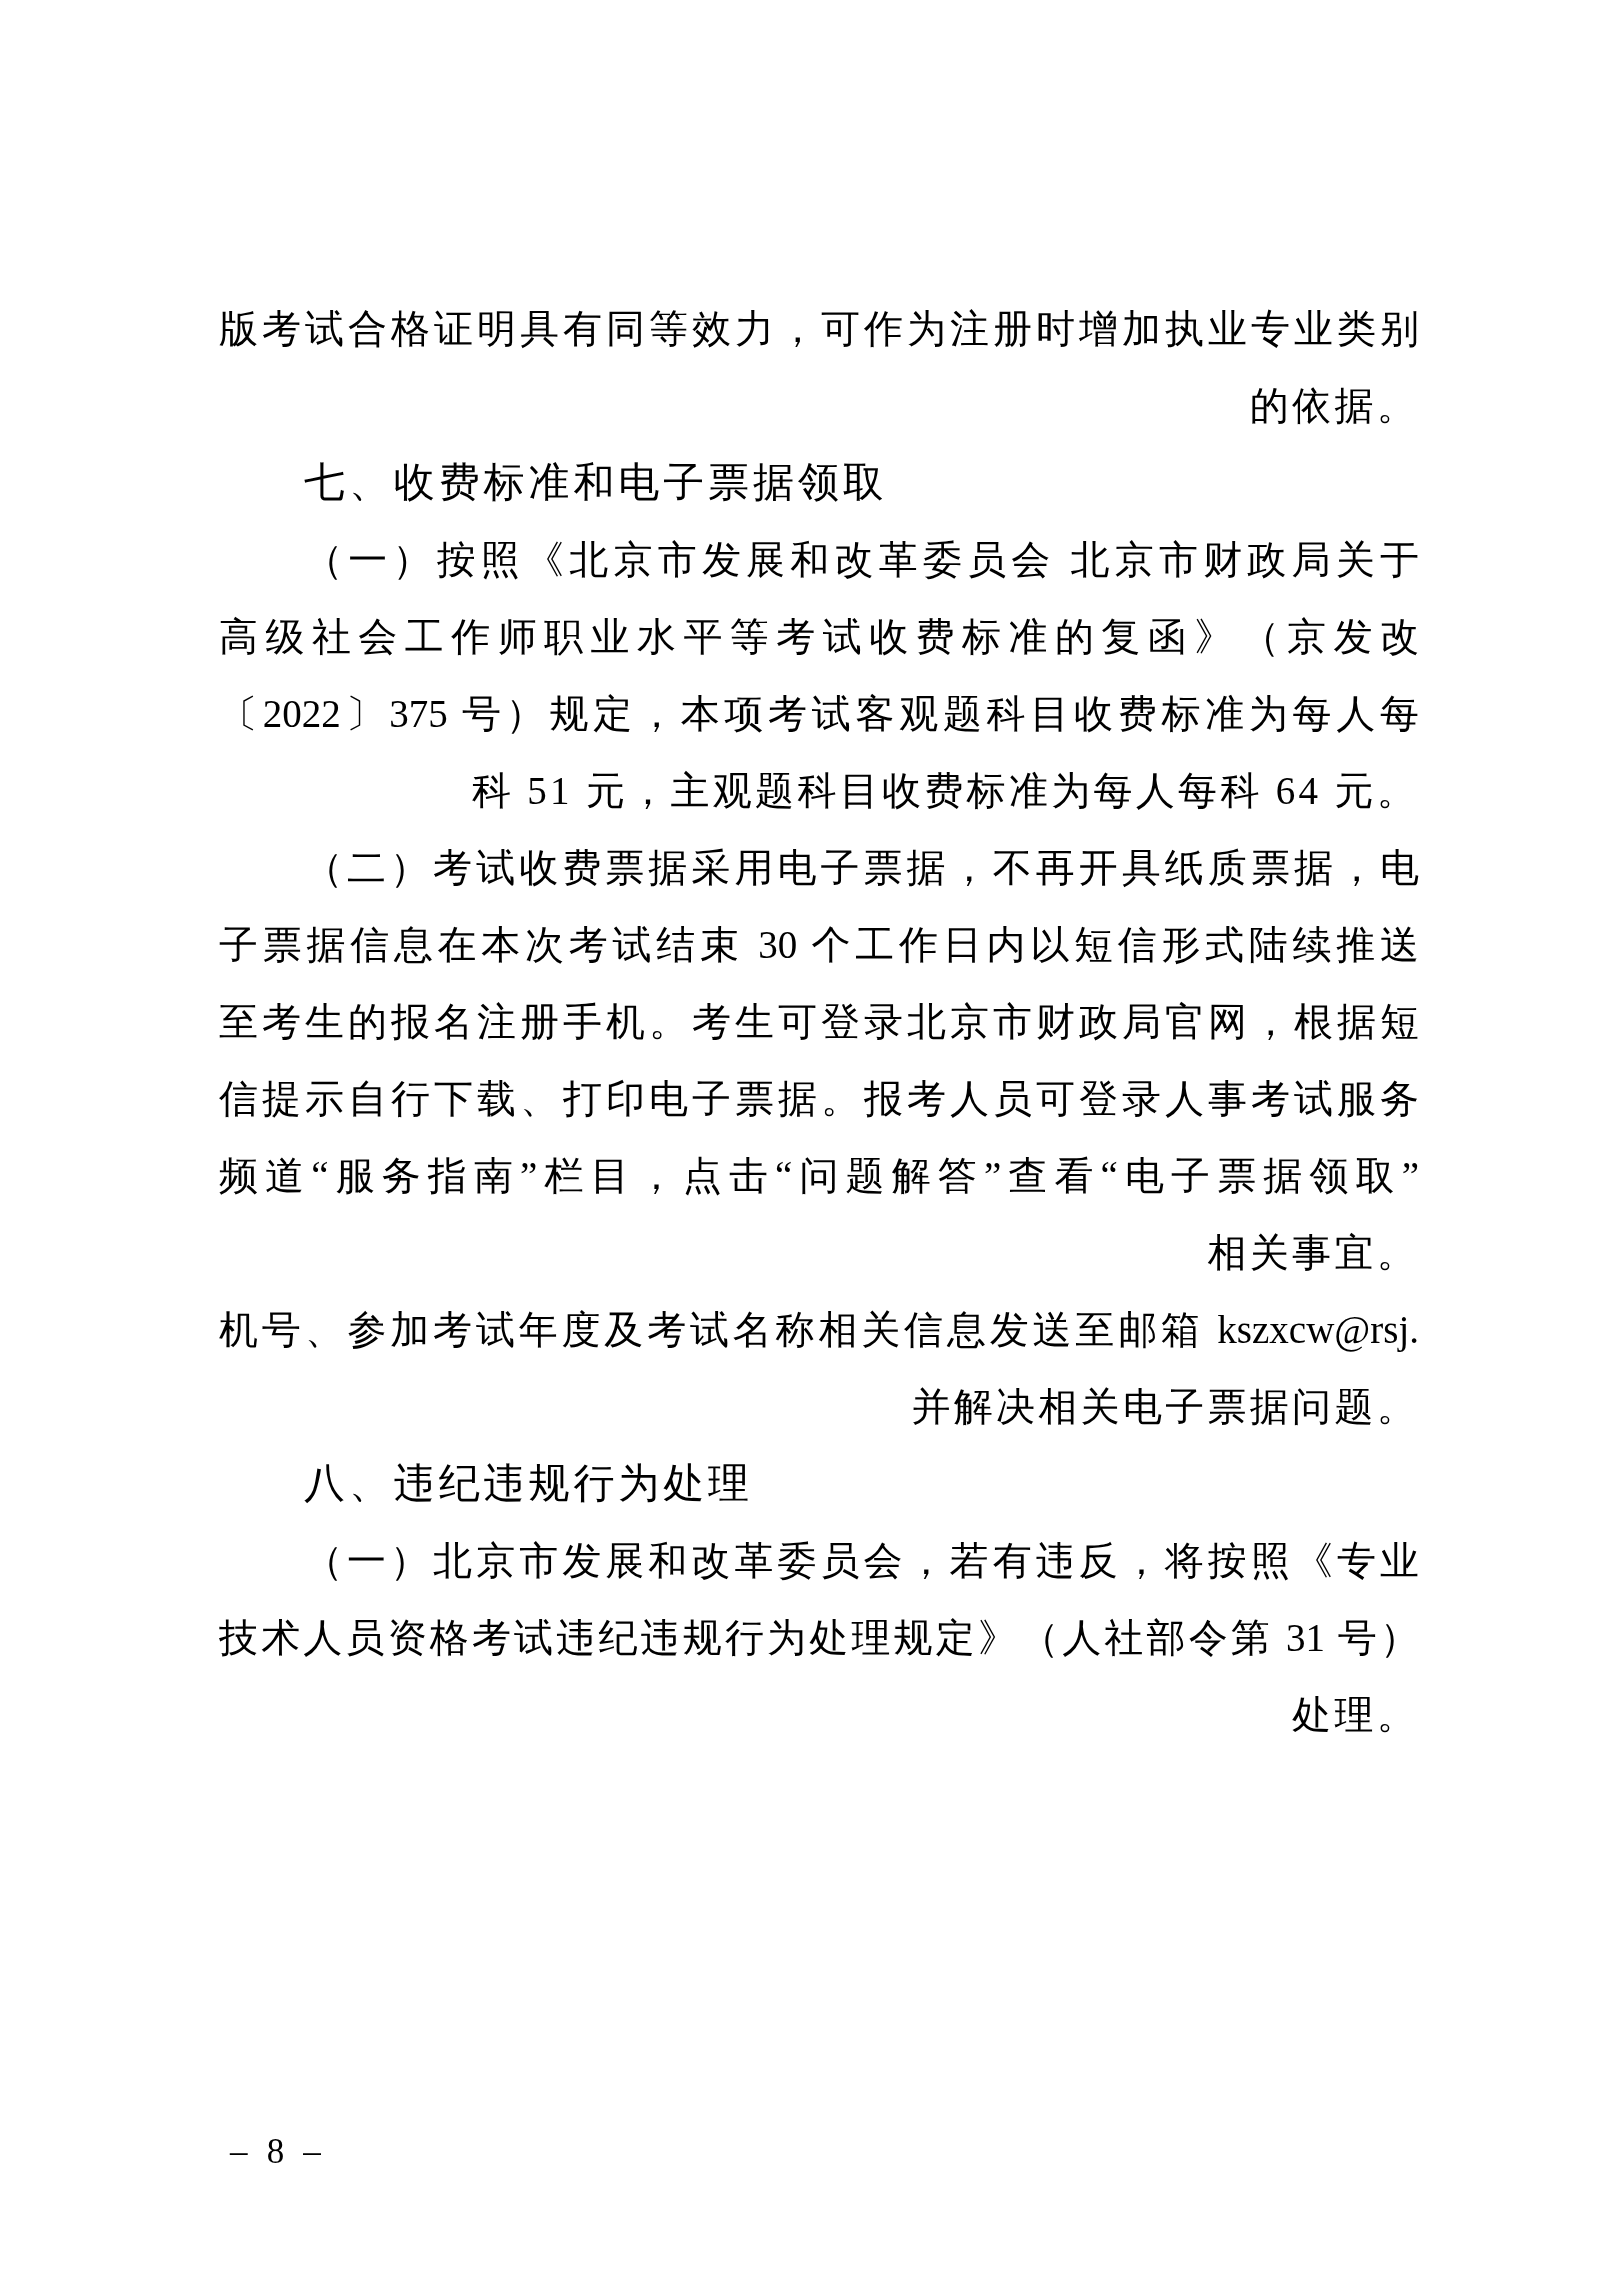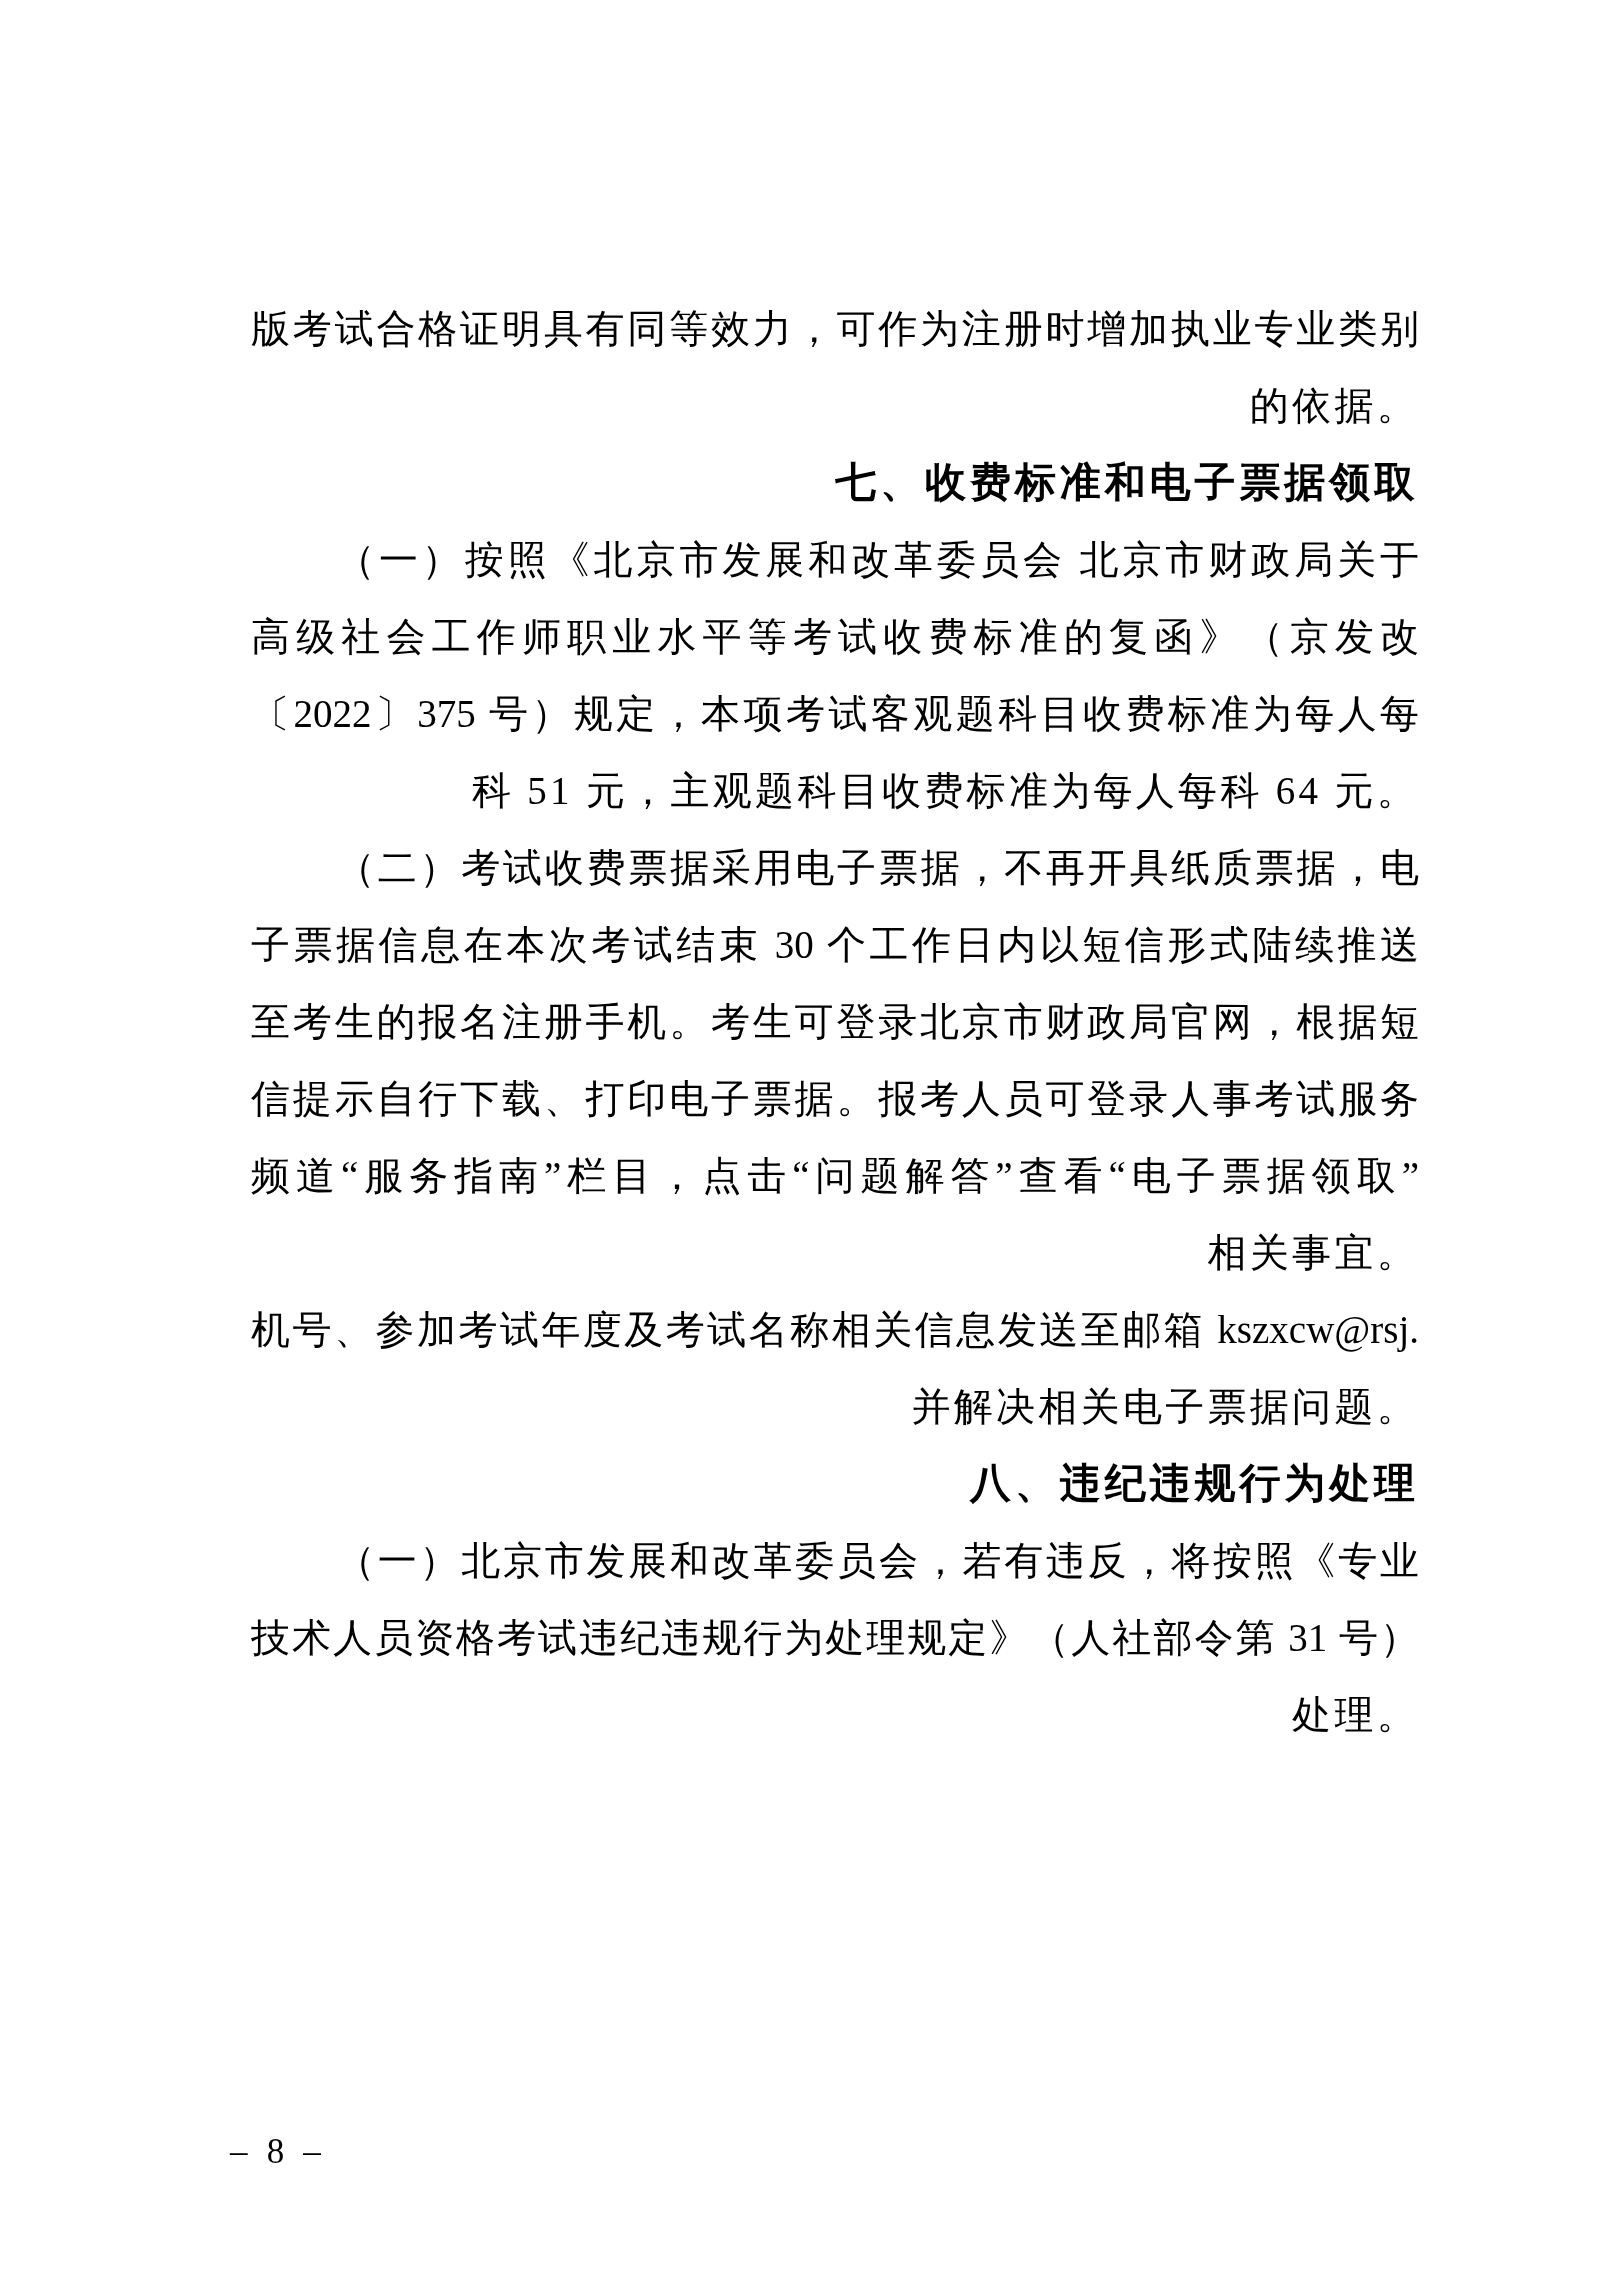--- a/index.html
+++ b/index.html
@@ -24,44 +24,43 @@
     width: 1200px;
     font-family: "Liberation Serif", "DejaVu Serif", serif;
     font-size: 39px;
     color: #000000;
   }
   .line {
     height: 77px;
     line-height: 77px;
     overflow: hidden;
     white-space: normal;
-    margin-left: 32px;
   }
   
   .just {
     text-align: justify;
     text-align-last: justify;
   }
   
   .left {
     text-align: right;
     letter-spacing: 3.3px;
   }
   
   .ind {
     text-indent: 85px;
   }
   
   .heading {
     font-family: "Liberation Sans", "DejaVu Sans", sans-serif;
-    font-weight: 700;
+    font-weight: 400;
     font-size: 41px;
     letter-spacing: 3.9px;
     text-indent: 85px;
-    text-align: right;
+    text-align: left;
   }
   .footer {
     position: absolute;
     left: 230px;
     top: 2131px;
     height: 42px;
     line-height: 42px;
     font-family: "Liberation Serif", "DejaVu Serif", serif;
     font-size: 35px;
     letter-spacing: 5.2px;

